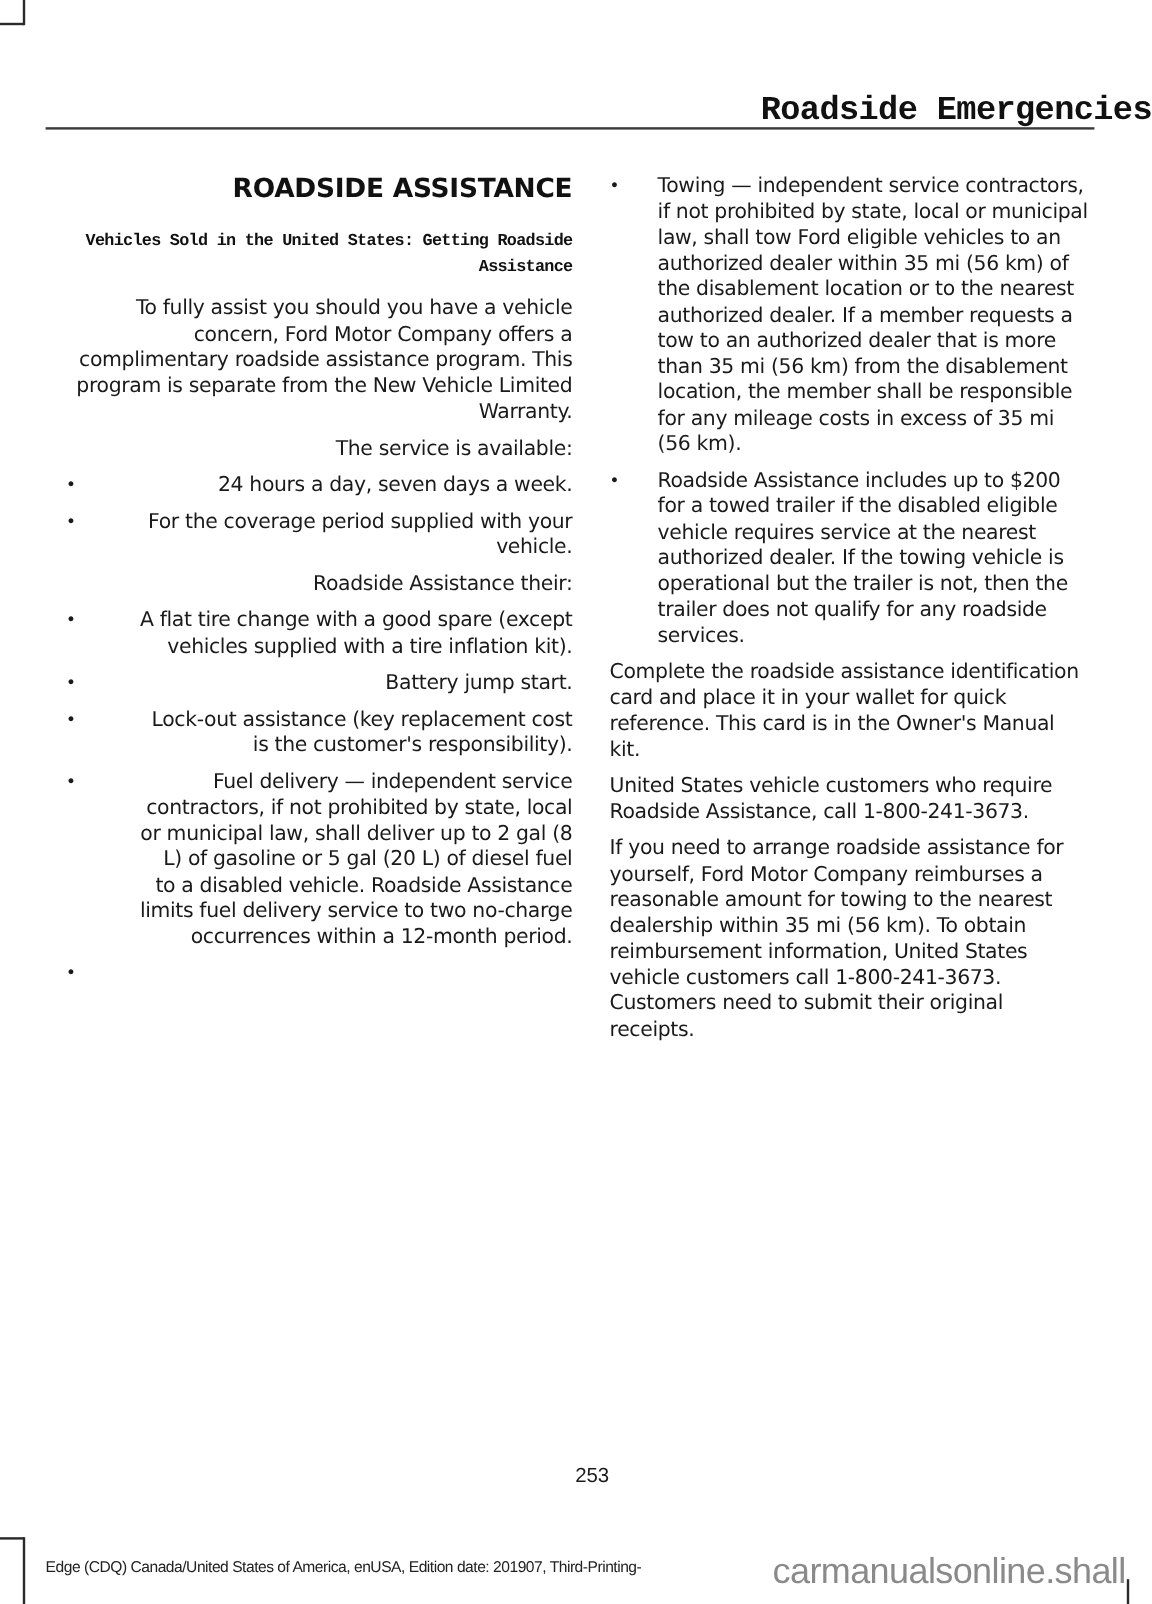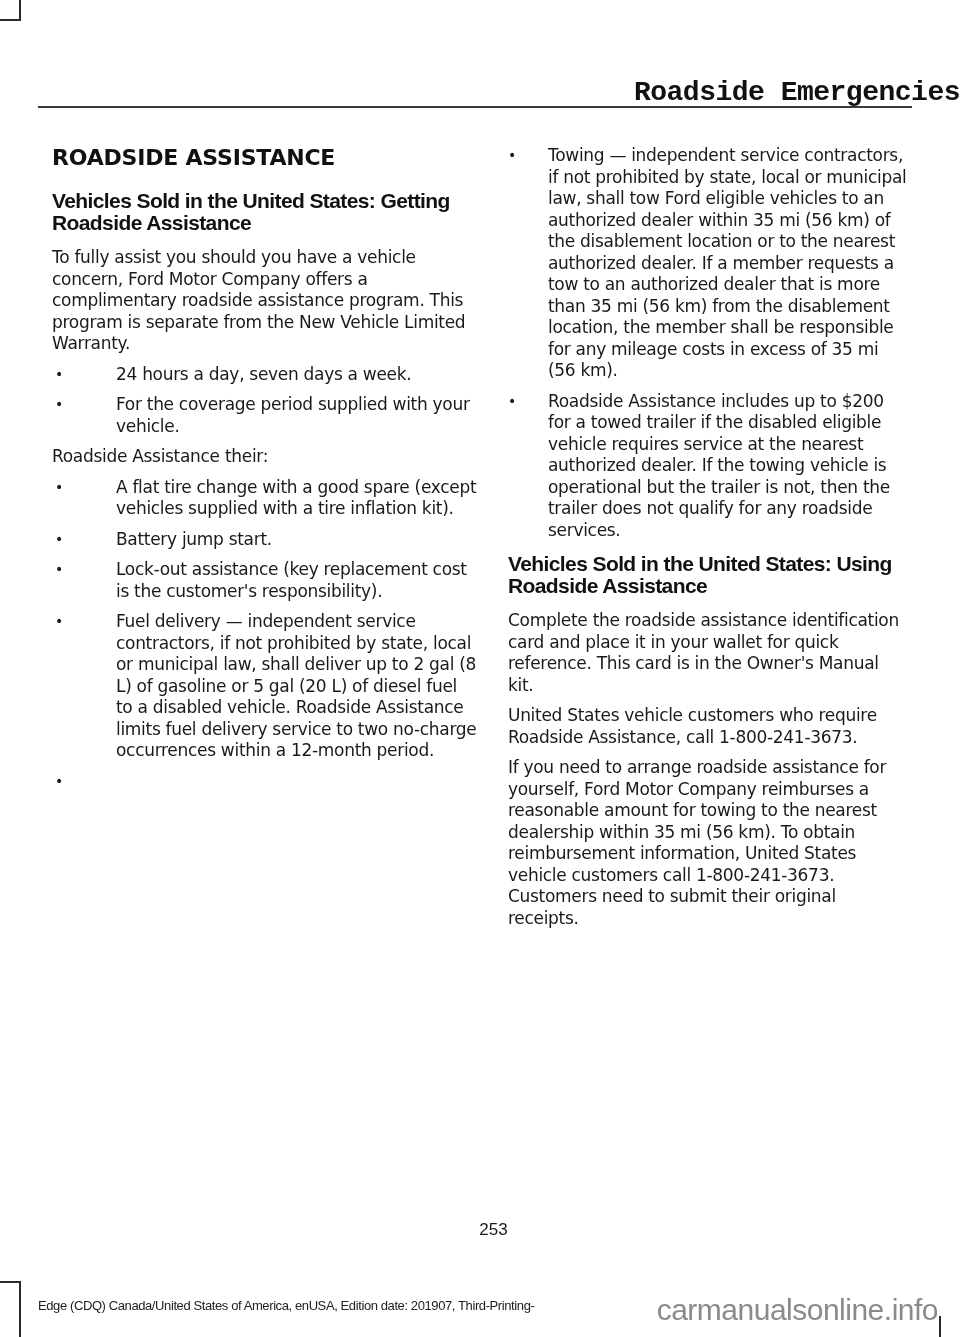--- a/index.html
+++ b/index.html
@@ -35,35 +35,35 @@
       top: 106px;
       height: 2px;
       background: #3a3a3a;
     }
 
     .column {
       position: absolute;
       top: 145px;
       width: 440px;
     }
-    .col-left { left: 52px; width: 425px; }
+    .col-left { left: 52px; width: 425px; text-align: right; }
     .col-right { left: 508px; width: 400px; }
 
     .section-title {
       font-family: "DejaVu Sans", sans-serif;
       font-weight: bold;
       font-size: 22px;
       letter-spacing: -0.2px;
       color: #111;
       margin-bottom: 20px;
     }
     .sub-title {
-      font-family: Liberation Sans, sans-serif;
+      font-family: Liberation Mono, monospace;
       font-weight: bold;
-      font-size: 21px;
+      font-size: 14px;
       line-height: 22px;
       letter-spacing: -0.6px;
       color: #111;
       margin-bottom: 13px;
     }
     .para {
       font-size: 17px;
       line-height: 21.5px;
       letter-spacing: -0.3px;
       margin-bottom: 9px;
@@ -126,20 +126,21 @@
 <div class="crop-mark" style="left:19px;top:1281px;width:2px;height:56px;"></div>
 <div class="crop-mark" style="left:939px;top:1316px;width:2px;height:21px;"></div>
 
 <div class="page-header">Roadside Emergencies</div>
 <div class="header-rule"></div>
 
 <div class="column col-left">
   <div class="section-title">ROADSIDE ASSISTANCE</div>
   <div class="sub-title">Vehicles Sold in the United States: Getting Roadside Assistance</div>
   <div class="para">To fully assist you should you have a vehicle concern, Ford Motor Company offers a complimentary roadside assistance program. This program is separate from the New Vehicle Limited Warranty.</div>
+  <div class="para">The service is available:</div>
 
   <div class="bullet">
     <span class="dot">•</span>
     <span>24 hours a day, seven days a week.</span>
   </div>
   <div class="bullet">
     <span class="dot">•</span>
     <span>For the coverage period supplied with your vehicle.</span>
   </div>
 
@@ -169,21 +170,20 @@
 <div class="column col-right">
   <div class="bullet">
     <span class="dot">•</span>
     <span>Towing — independent service contractors, if not prohibited by state, local or municipal law, shall tow Ford eligible vehicles to an authorized dealer within 35 mi (56 km) of the disablement location or to the nearest authorized dealer. If a member requests a tow to an authorized dealer that is more than 35 mi (56 km) from the disablement location, the member shall be responsible for any mileage costs in excess of 35 mi (56 km).</span>
   </div>
   <div class="bullet">
     <span class="dot">•</span>
     <span>Roadside Assistance includes up to $200 for a towed trailer if the disabled eligible vehicle requires service at the nearest authorized dealer.  If the towing vehicle is operational but the trailer is not, then the trailer does not qualify for any roadside services.</span>
   </div>
 
-  <div class="sub-title">Vehicles Sold in the United States: Using Roadside Assistance</div>
   <div class="para">Complete the roadside assistance identification card and place it in your wallet for quick reference.  This card is in the Owner's Manual kit.</div>
   <div class="para">United States vehicle customers who require Roadside Assistance, call 1-800-241-3673.</div>
   <div class="para">If you need to arrange roadside assistance for yourself, Ford Motor Company reimburses a reasonable amount for towing to the nearest dealership within 35 mi (56 km). To obtain reimbursement information, United States vehicle customers call 1-800-241-3673. Customers need to submit their original receipts.</div>
 </div>
 
 <div class="page-number">253</div>
 <div class="footer-text">Edge (CDQ) Canada/United States of America, enUSA, Edition date: 201907, Third-Printing-</div>
-<div class="watermark">carmanualsonline.info</div>
+<div class="watermark">carmanualsonline.shall</div>
 
 </body></html>

